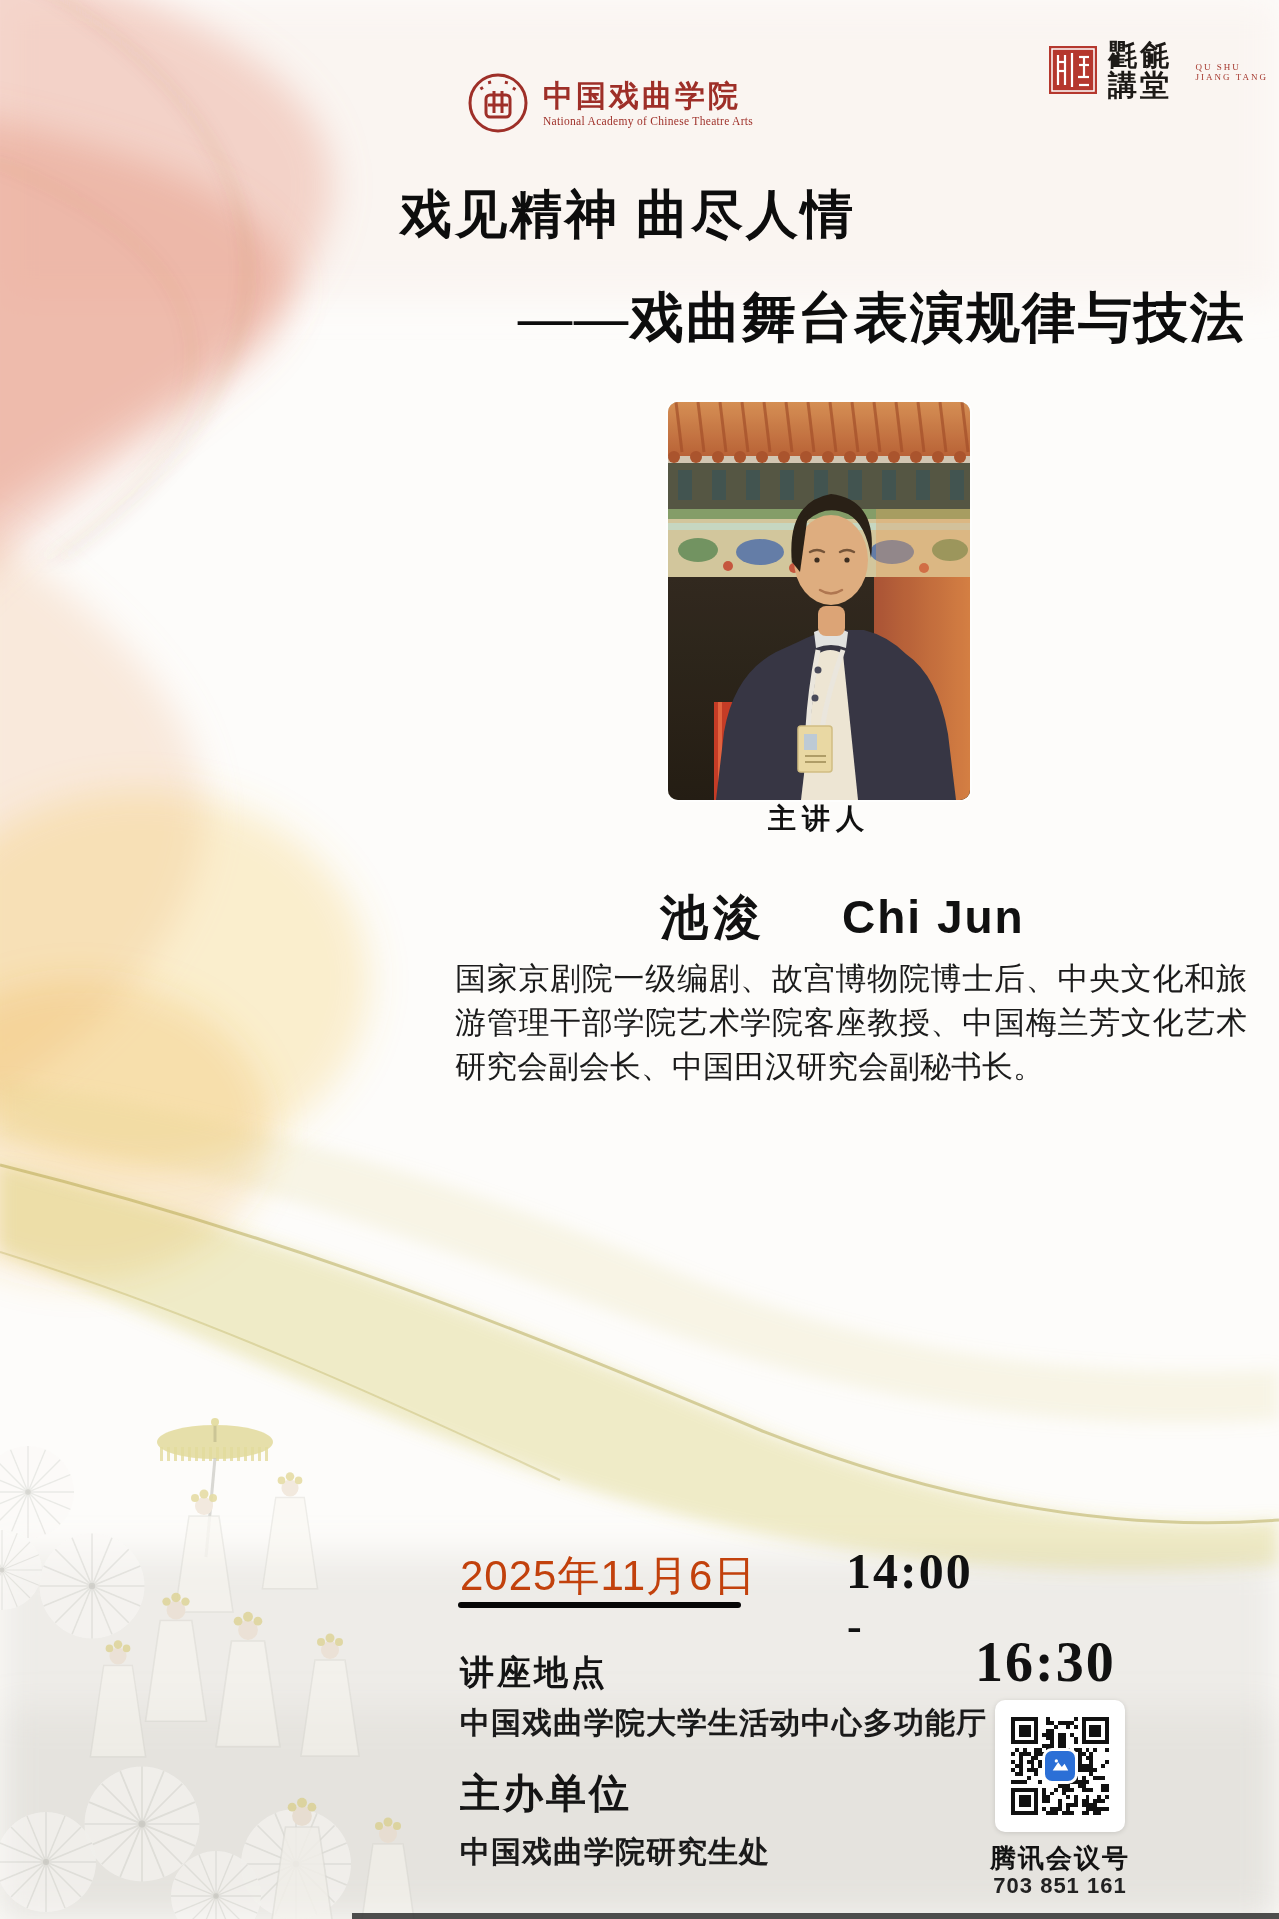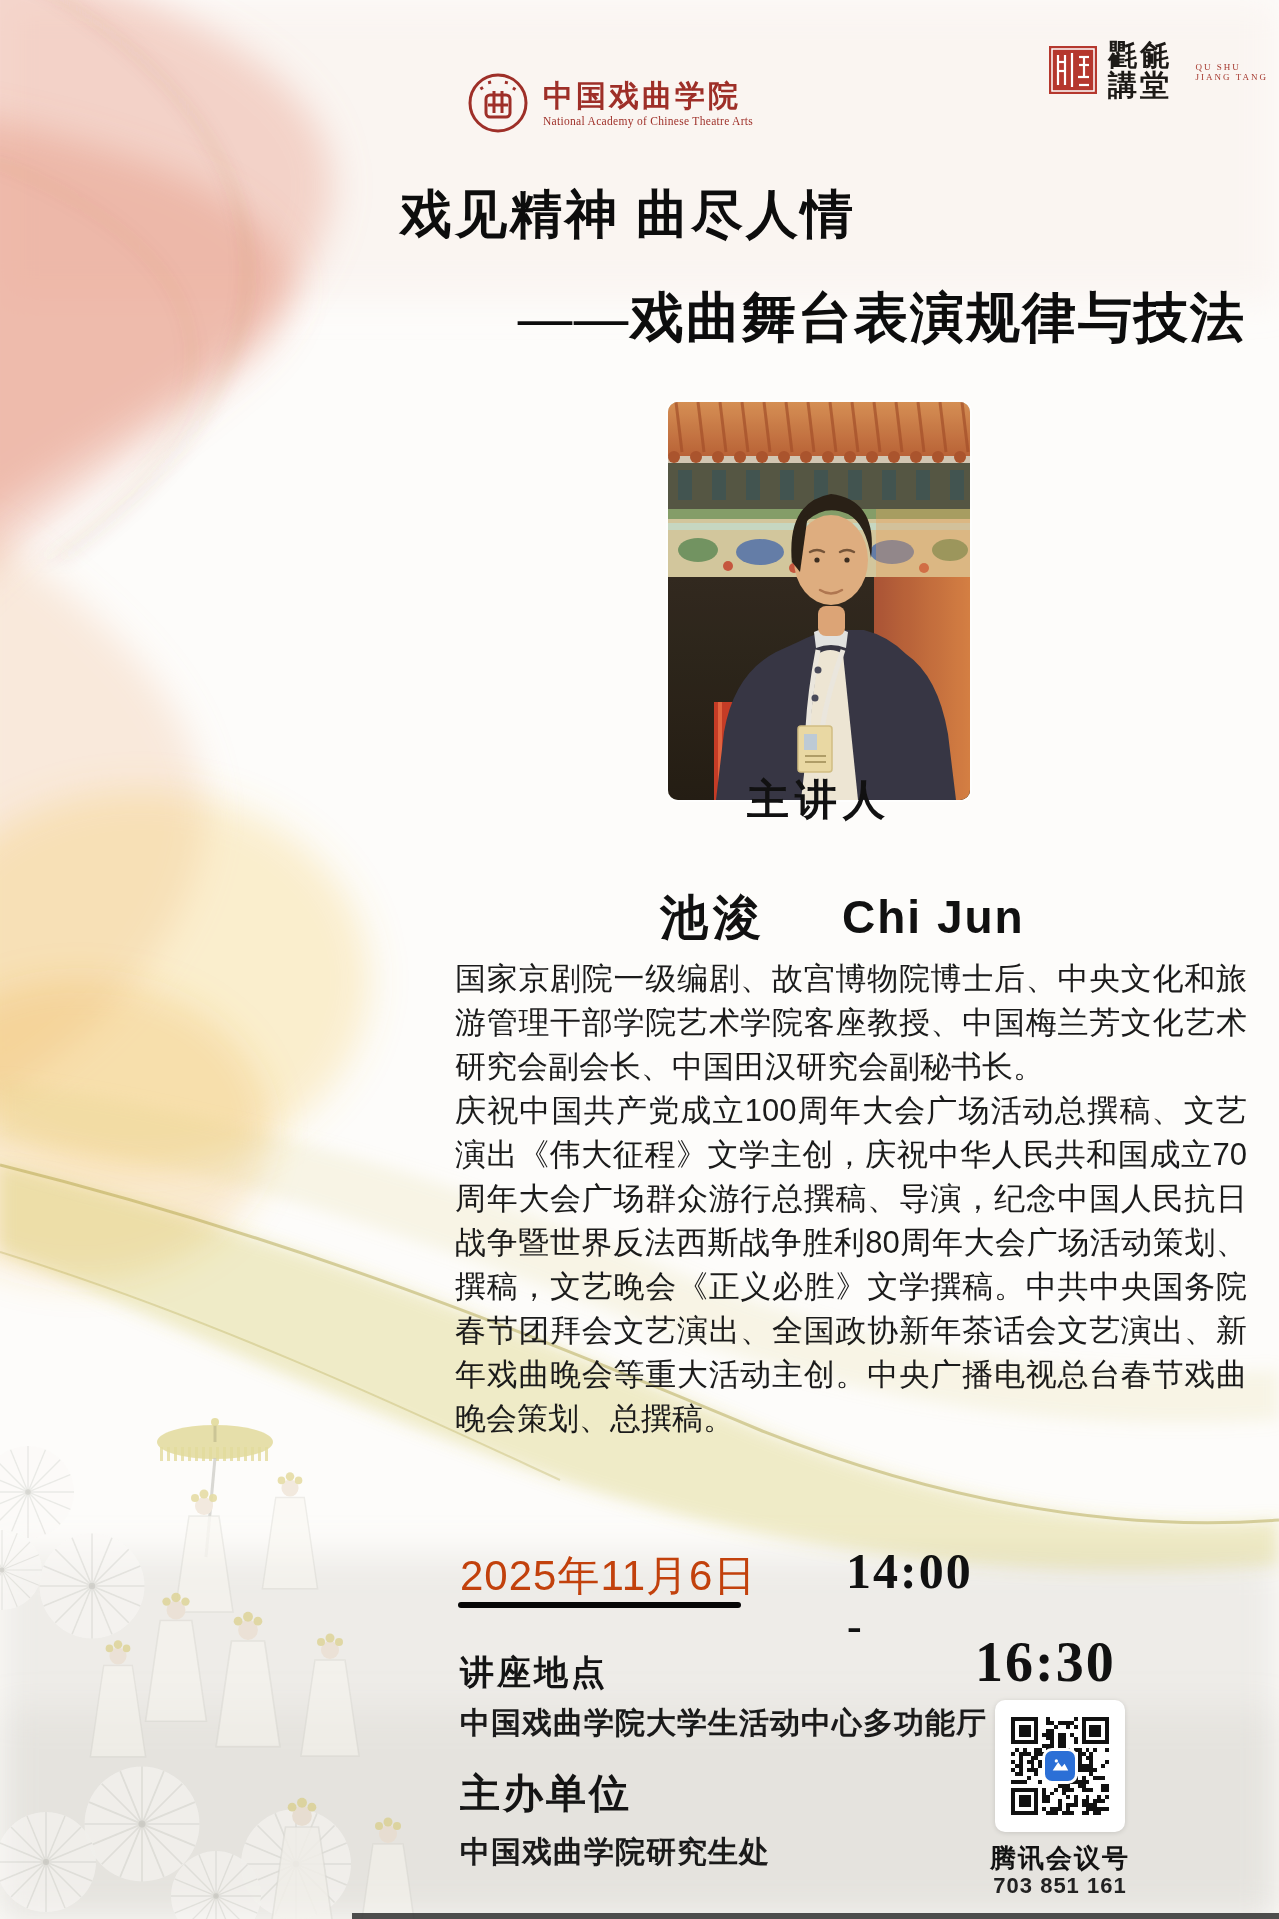--- a/index.html
+++ b/index.html
@@ -49,22 +49,22 @@
 
   
   .photo {
     left:668px; top:402px; width:302px; height:398px; border-radius:10px;
     overflow:hidden; box-shadow:0 0 0 2px rgba(255,255,255,0.65);
     background:#c9c2b8;
   }
 
   
   .role {
-    left:669px; top:772px; width:300px; text-align:center;
-    font-size:42px; font-weight:700; letter-spacing:6px; color:#111;
+    left:669px; top:800px; width:300px; text-align:center;
+    font-size:28px; font-weight:700; letter-spacing:6px; color:#111;
   }
   .name-cn { left:660px; top:886px; font-size:48px; font-weight:700; letter-spacing:5px; color:#111; }
   .name-en { left:842px; top:890px; font-size:46px; font-weight:700; letter-spacing:2px; color:#111; }
 
   
   .bio {
     left:455px; top:957px; width:792px; font-size:31px; line-height:44px;
     color:#1b1b1b; text-align:justify;
   }
   .bio p { margin:0; }
@@ -350,21 +350,20 @@
       <rect x="0" y="0" width="302" height="398" fill="rgba(255,200,120,0.08)"></rect>
     </svg>
   </div>
 
   <div class="abs role">主讲人</div>
   <div class="abs name-cn">池浚</div>
   <div class="abs name-en">Chi Jun</div>
 
   <div class="abs bio">
     <p>国家京剧院一级编剧、故宫博物院博士后、中央文化和旅游管理干部学院艺术学院客座教授、中国梅兰芳文化艺术研究会副会长、中国田汉研究会副秘书长。</p>
-    <p>庆祝中国共产党成立100周年大会广场活动总撰稿、文艺演出《伟大征程》文学主创，庆祝中华人民共和国成立70周年大会广场群众游行总撰稿、导演，纪念中国人民抗日战争暨世界反法西斯战争胜利80周年大会广场活动策划、撰稿，文艺晚会《正义必胜》文学撰稿。中共中央国务院春节团拜会文艺演出、全国政协新年茶话会文艺演出、新年戏曲晚会等重大活动主创。中央广播电视总台春节戏曲晚会策划、总撰稿。</p>
   </div>
 
   <div class="abs date">2025年11月6日</div>
   <div class="abs date-underline"></div>
   <div class="abs time-start">14:00</div>
   <div class="abs time-sep">-</div>
   <div class="abs time-end">16:30</div>
 
   <div class="abs loc-label">讲座地点</div>
   <div class="abs loc-value">中国戏曲学院大学生活动中心多功能厅</div>

